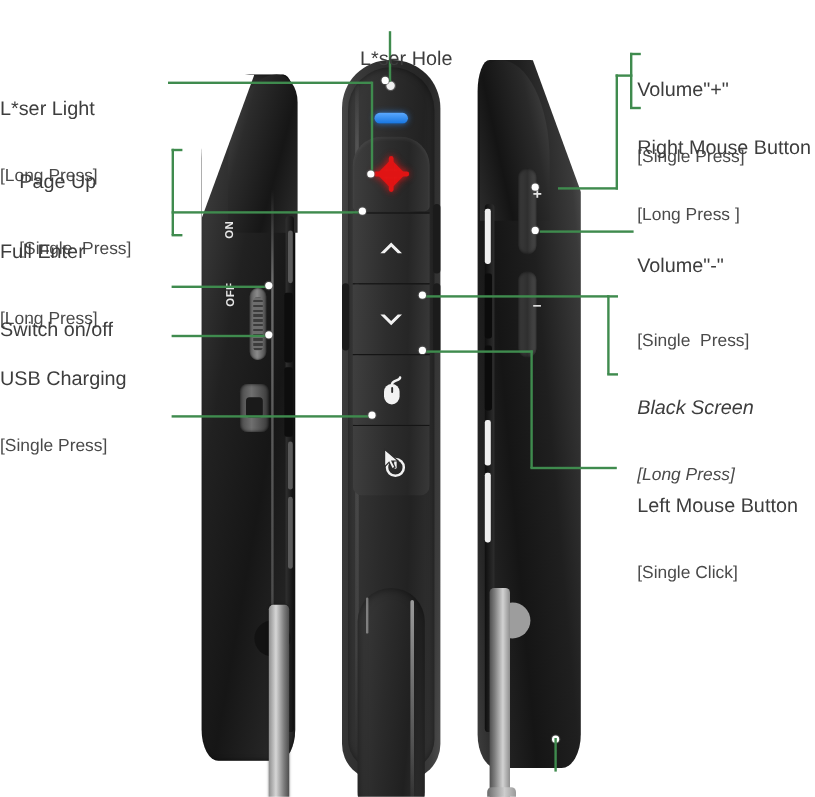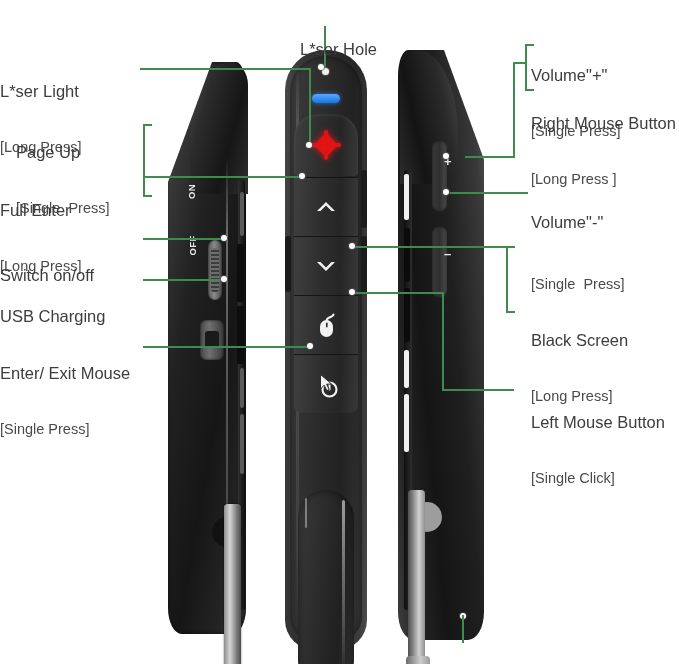--- a/index.html
+++ b/index.html
@@ -412,21 +412,20 @@
 
   <div class="label leftal" style="left:0px; top:228px; width:137px;">
     <span class="l1">Switch on/off</span>
   </div>
 
   <div class="label leftal" style="left:0px; top:269px; width:137px;">
     <span class="l1">USB Charging</span>
   </div>
 
   <div class="label leftal" style="left:0px; top:326px; width:137px;">
-    <span class="l1">Enter/ Exit Mouse</span>
     <span class="l2">[Single Press]</span>
   </div>
 
   <div class="label right" style="left:531px; top:28px; width:148px;">
     <span class="l1">Volume"+"</span>
     <span class="l2">[Single Press]</span>
   </div>
 
   <div class="label right" style="left:531px; top:76px; width:152px;">
     <span class="l1">Right Mouse Button</span>
@@ -434,21 +433,21 @@
   </div>
 
   <div class="label right" style="left:531px; top:175px; width:148px;">
     <span class="l1">Volume"-"</span>
   </div>
 
   <div class="label right" style="left:531px; top:238px; width:148px;">
     <span class="l2">[Single  Press]</span>
   </div>
 
-  <div class="label right" style="left:531px; top:293px; width:148px;">
+  <div class="label right" style="left:531px; top:293px; width:148px;font-style:italic;">
     <span class="l1">Black Screen</span>
     <span class="l2">[Long Press]</span>
   </div>
 
   <div class="label right" style="left:531px; top:375px; width:152px;">
     <span class="l1">Left Mouse Button</span>
     <span class="l2">[Single Click]</span>
   </div>
 
   <div class="label center" style="left:392px; top:644px; width:145px;">

